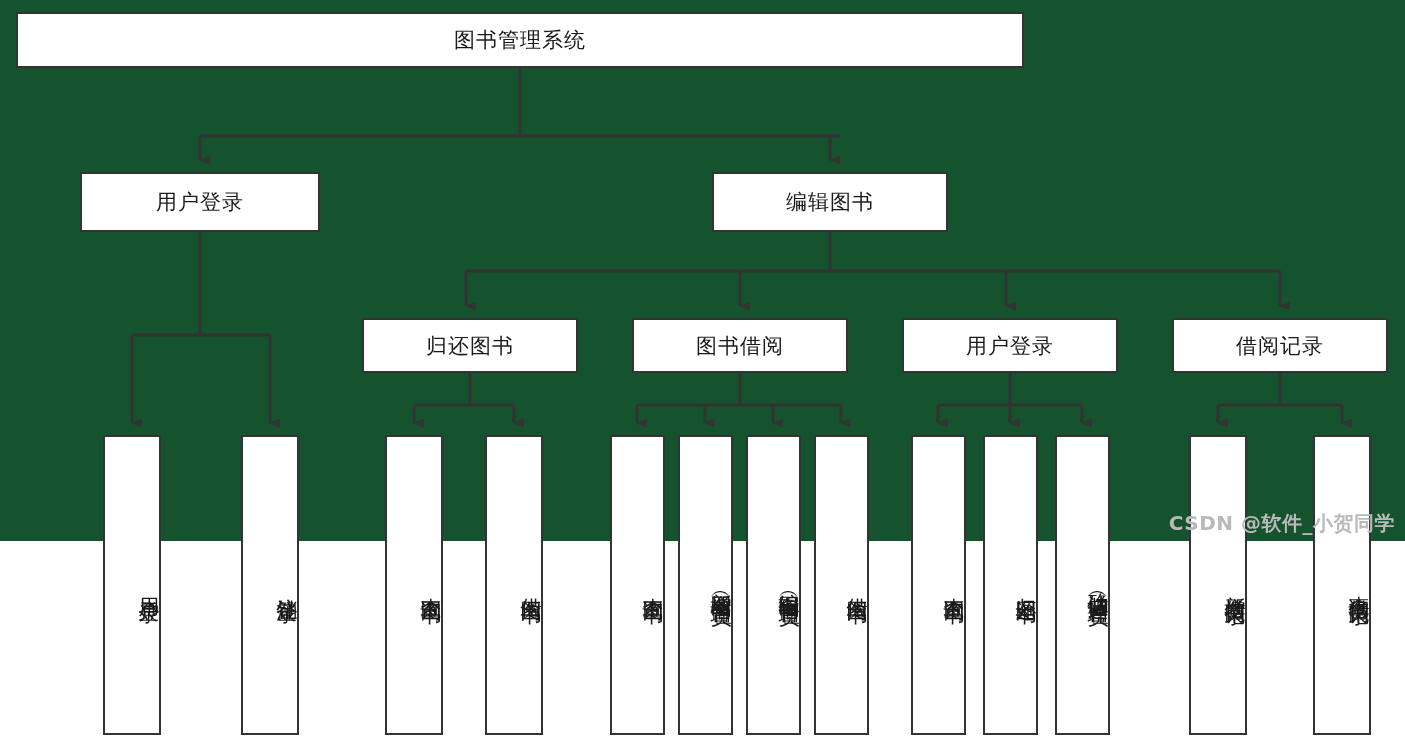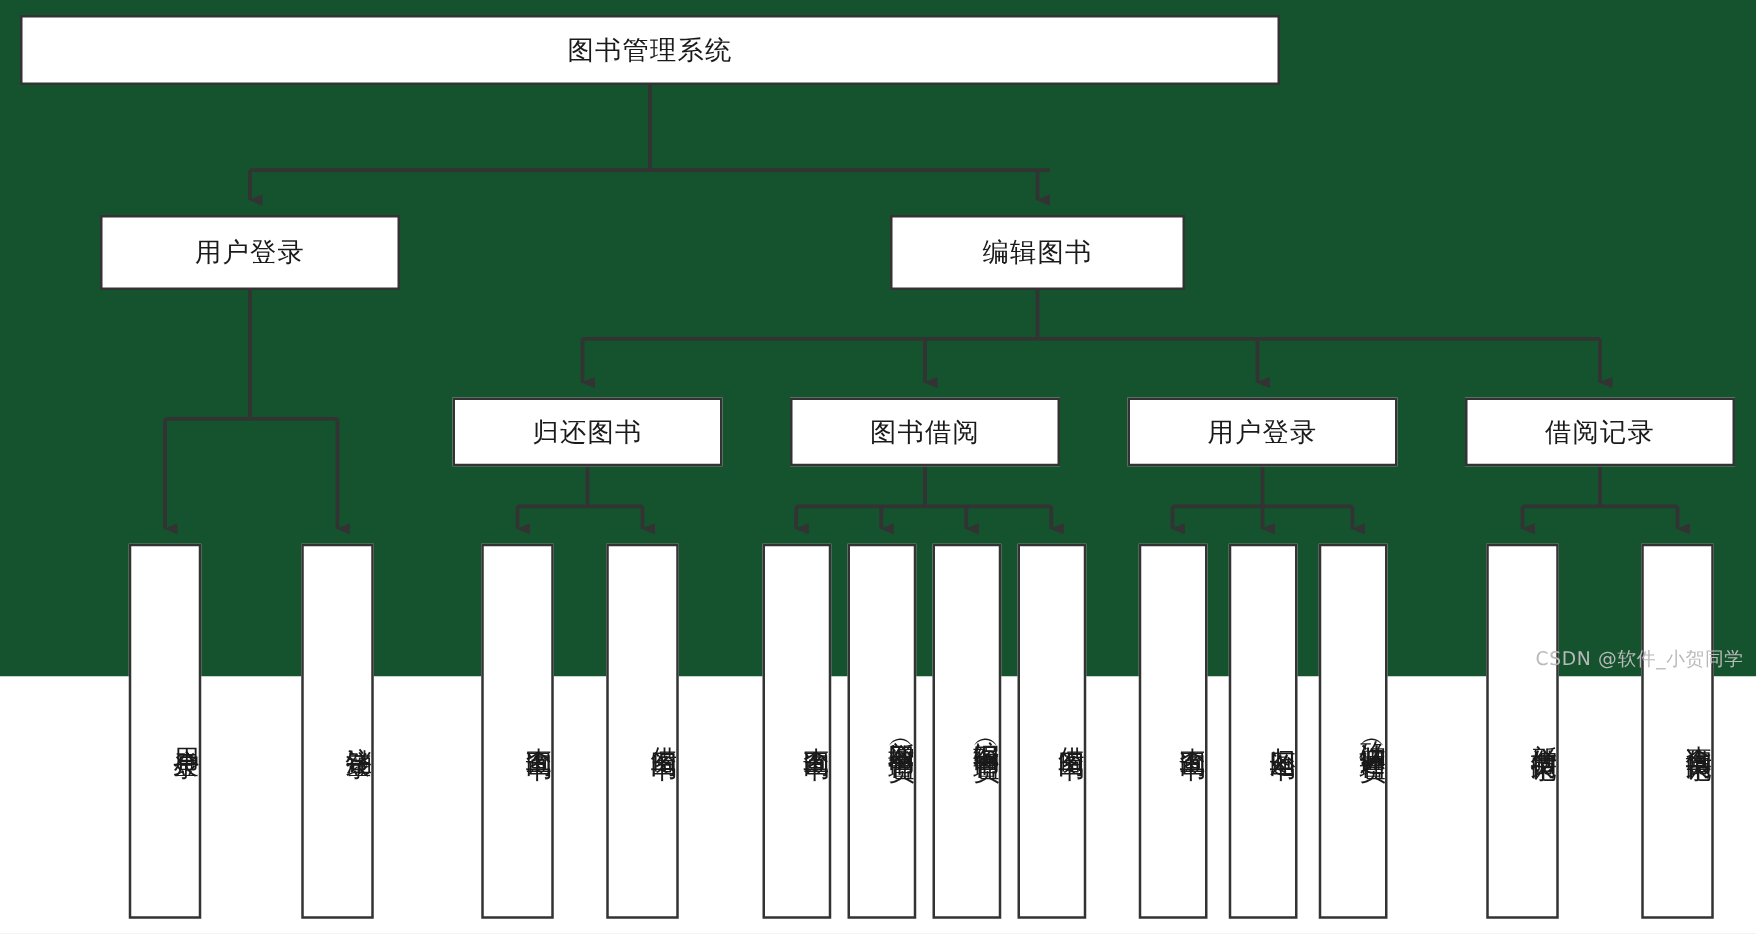--- a/index.html
+++ b/index.html
@@ -53,24 +53,25 @@
     line-height: 1.0;
   }
   .node .label {
     display: block;
     white-space: nowrap;
   }
   #watermark {
     position: absolute;
     right: 10px;
     bottom: 4px;
-    font-size: 15px;
+    font-size: 20px;
     color: #b9b9b9;
     white-space: nowrap;
     letter-spacing: 0.5px;
+    font-weight: bold;
   }
 </style>
 </head>
 <body>
 
 <div id="diagram-root">
 
   <svg id="connector-layer" width="1405" height="747" viewBox="0 0 1405 747">
     <defs>
       <marker id="arrowhead" markerWidth="9" markerHeight="11" refX="4.5" refY="10" orient="auto" markerUnits="userSpaceOnUse">

